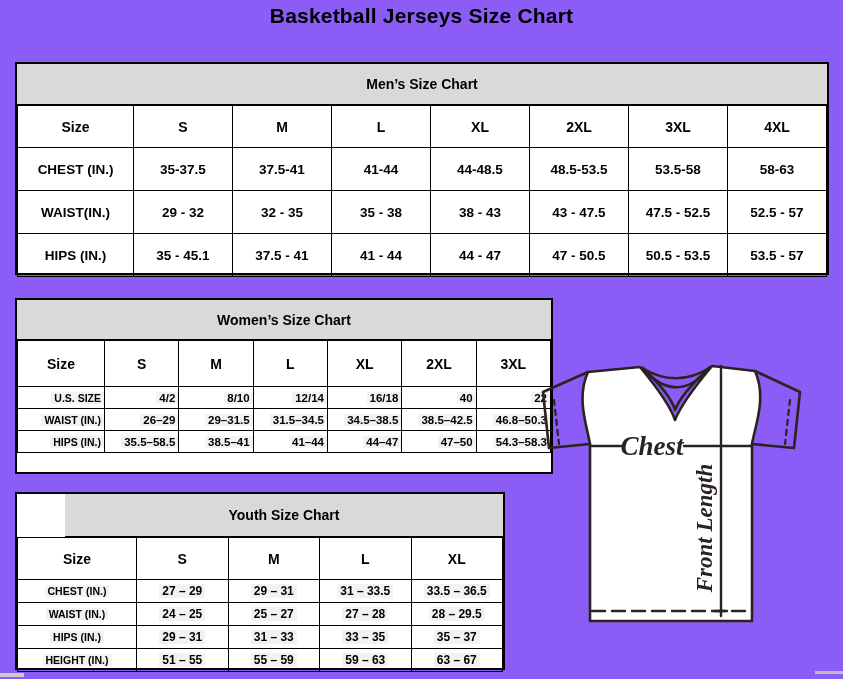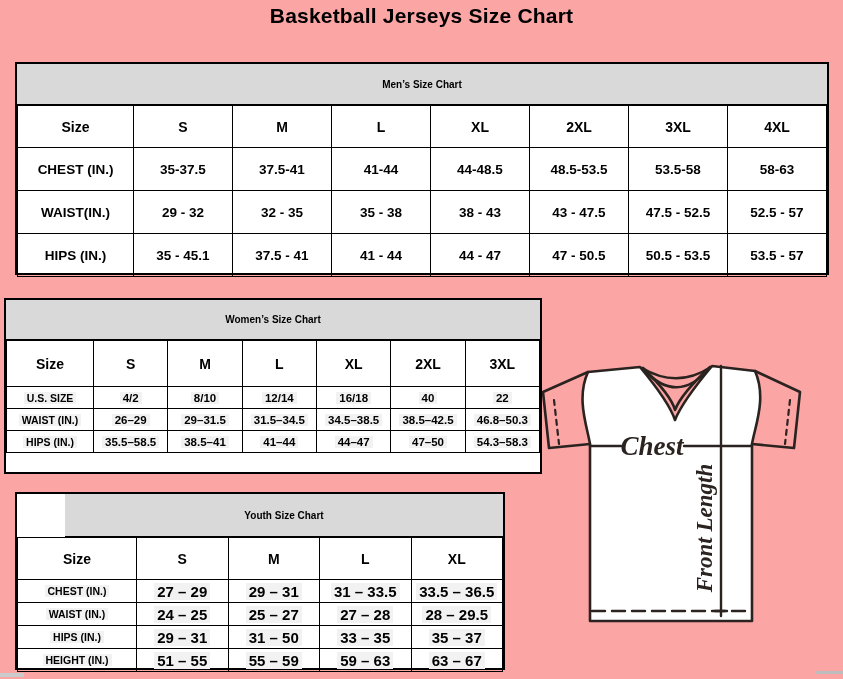--- a/index.html
+++ b/index.html
@@ -1,60 +1,60 @@
 <!DOCTYPE html>
 <html><head>
 <meta charset="utf-8">
 <style>
   html,body { margin:0; padding:0; background:#fff; }
   .page {
-    position:relative; width:843px; height:679px; background:#fca5a5;
+    position:relative; width:843px; height:679px; background:#8b5cf6;
     font-family:"Liberation Sans", sans-serif; color:#000; overflow:hidden;
   }
   .page-title {
     position:absolute; top:4px; left:0; width:100%;
     text-align:center; font-size:21px; font-weight:bold; margin:0;
     letter-spacing:0.2px;
   }
   .chart { position:absolute; border:2px solid #000; box-sizing:border-box; background:#fff; }
   .chart-title {
     background:#d9d9d9; display:flex; align-items:center; justify-content:center;
-    font-weight:bold; font-size:10px; border-bottom:1px solid #000;
+    font-weight:bold; font-size:14px; border-bottom:1px solid #000;
   }
   table { border-collapse:collapse; width:100%; table-layout:fixed; }
   th, td { border:1px solid #000; text-align:center; vertical-align:middle;
            font-weight:bold; padding:0; overflow:hidden; white-space:nowrap; }
 
   
   .chart--men   { left:15px; top:62px;  width:814px; height:213px; }
   .chart--men .chart-title { height:40px; }
   .chart--men col.col-label { width:116px; }
   .chart--men thead tr { height:42px; }
   .chart--men tbody tr { height:43px; }
   .chart--men th { font-size:14px; }
   .chart--men td { font-size:13.5px; }
 
   
-  .chart--women { left:4px; top:298px; width:538px; height:176px; }
+  .chart--women { left:15px; top:298px; width:538px; height:176px; }
   .chart--women .chart-title { height:39px; }
   .chart--women col.col-label { width:87px; }
   .chart--women thead tr { height:46px; }
   .chart--women tbody tr { height:22px; }
   .chart--women th { font-size:14px; }
-  .chart--women tbody td { font-size:11.5px; }
+  .chart--women tbody td { font-size:11.5px;text-align:right; }
   .chart--women td.row-label { font-size:10.5px; }
 
   
   .chart--youth { left:15px; top:492px; width:490px; height:178px; }
   .chart--youth .chart-title { height:42px;margin-left:48px; }
   .chart--youth col.col-label { width:119px; }
   .chart--youth thead tr { height:42px; }
   .chart--youth tbody tr { height:23px; }
   .chart--youth th { font-size:14px; }
-  .chart--youth tbody td { font-size:15px; }
+  .chart--youth tbody td { font-size:12px; }
   .chart--youth td.row-label { font-size:10.5px; }
 
   
   .chart--women tbody span, .chart--youth tbody span {
     background:#f2f2f2; padding:0 3px;
   }
 
   .jersey-wrap { position:absolute; left:531px; top:358px; width:290px; height:280px; }
   .jersey-wrap svg { display:block; }
   .measure-label {
@@ -217,21 +217,21 @@
           <tr>
             <td class="row-label"><span>WAIST (IN.)</span></td>
             <td><span>24 – 25</span></td>
             <td><span>25 – 27</span></td>
             <td><span>27 – 28</span></td>
             <td><span>28 – 29.5</span></td>
           </tr>
           <tr>
             <td class="row-label"><span>HIPS (IN.)</span></td>
             <td><span>29 – 31</span></td>
-            <td><span>31 – 50</span></td>
+            <td><span>31 – 33</span></td>
             <td><span>33 – 35</span></td>
             <td><span>35 – 37</span></td>
           </tr>
           <tr>
             <td class="row-label"><span>HEIGHT (IN.)</span></td>
             <td><span>51 – 55</span></td>
             <td><span>55 – 59</span></td>
             <td><span>59 – 63</span></td>
             <td><span>63 – 67</span></td>
           </tr>

